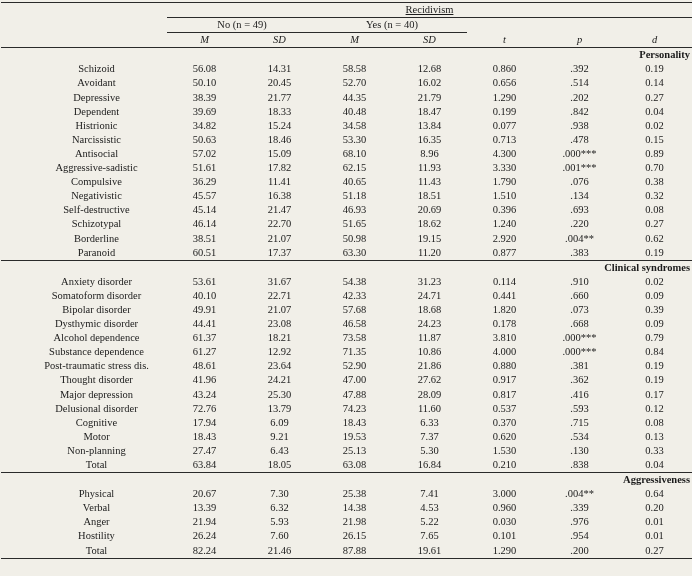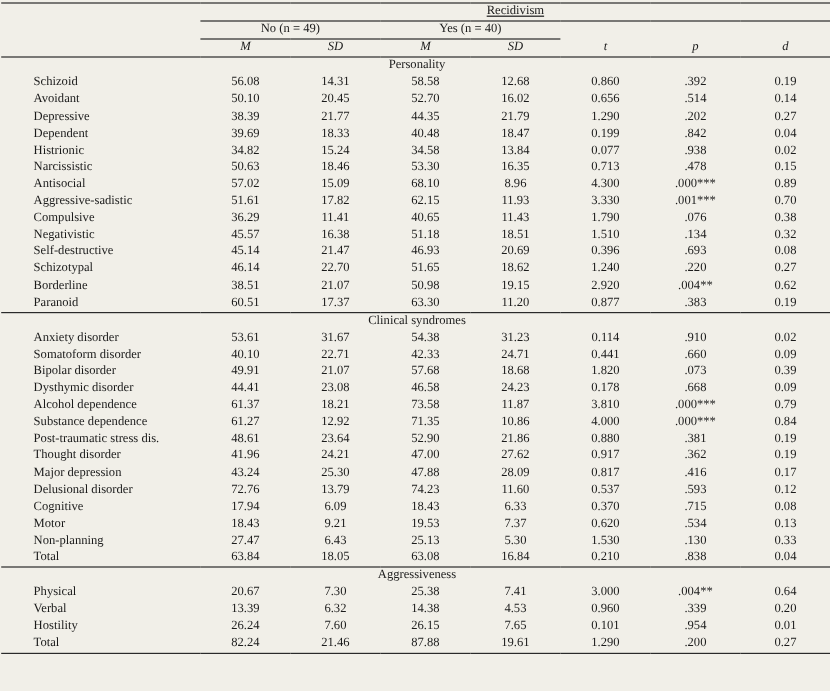--- a/index.html
+++ b/index.html
@@ -35,27 +35,28 @@
     overflow: hidden;
     line-height: 14.1px;
     height: 14.1px;
     vertical-align: middle;
   }
   th.spanner      { border-bottom: 1px solid #2a2a2a; text-decoration: underline; }
   th.group        { border-bottom: 1px solid #2a2a2a; }
   tr.colhead-row th { border-bottom: 1px solid #2a2a2a; font-style: italic; }
   tr.colhead-row th.blank { font-style: normal; }
   td.section-label {
-    text-align: center;
+    text-align: right;
     padding-left: 4px;
     border-top: 1px solid #2a2a2a;
+    font-weight: bold;
   }
   tr.first-section td.section-label { border-top: none; }
   td.row-label {
-    text-align: left;
+    text-align: center;
     padding-left: 27px;
   }
   td.num { text-align: center; }
 </style>
 </head>
 <body>
 
 <table>
   <colgroup>
     <col class="c-label">
@@ -395,20 +396,30 @@
         <td class="row-label">Verbal</td>
         <td class="num">13.39</td>
         <td class="num">6.32</td>
         <td class="num">14.38</td>
         <td class="num">4.53</td>
         <td class="num">0.960</td>
         <td class="num">.339</td>
         <td class="num">0.20</td>
       </tr>
       <tr>
+        <td class="row-label">Anger</td>
+        <td class="num">21.94</td>
+        <td class="num">5.93</td>
+        <td class="num">21.98</td>
+        <td class="num">5.22</td>
+        <td class="num">0.030</td>
+        <td class="num">.976</td>
+        <td class="num">0.01</td>
+      </tr>
+      <tr>
         <td class="row-label">Hostility</td>
         <td class="num">26.24</td>
         <td class="num">7.60</td>
         <td class="num">26.15</td>
         <td class="num">7.65</td>
         <td class="num">0.101</td>
         <td class="num">.954</td>
         <td class="num">0.01</td>
       </tr>
       <tr>

